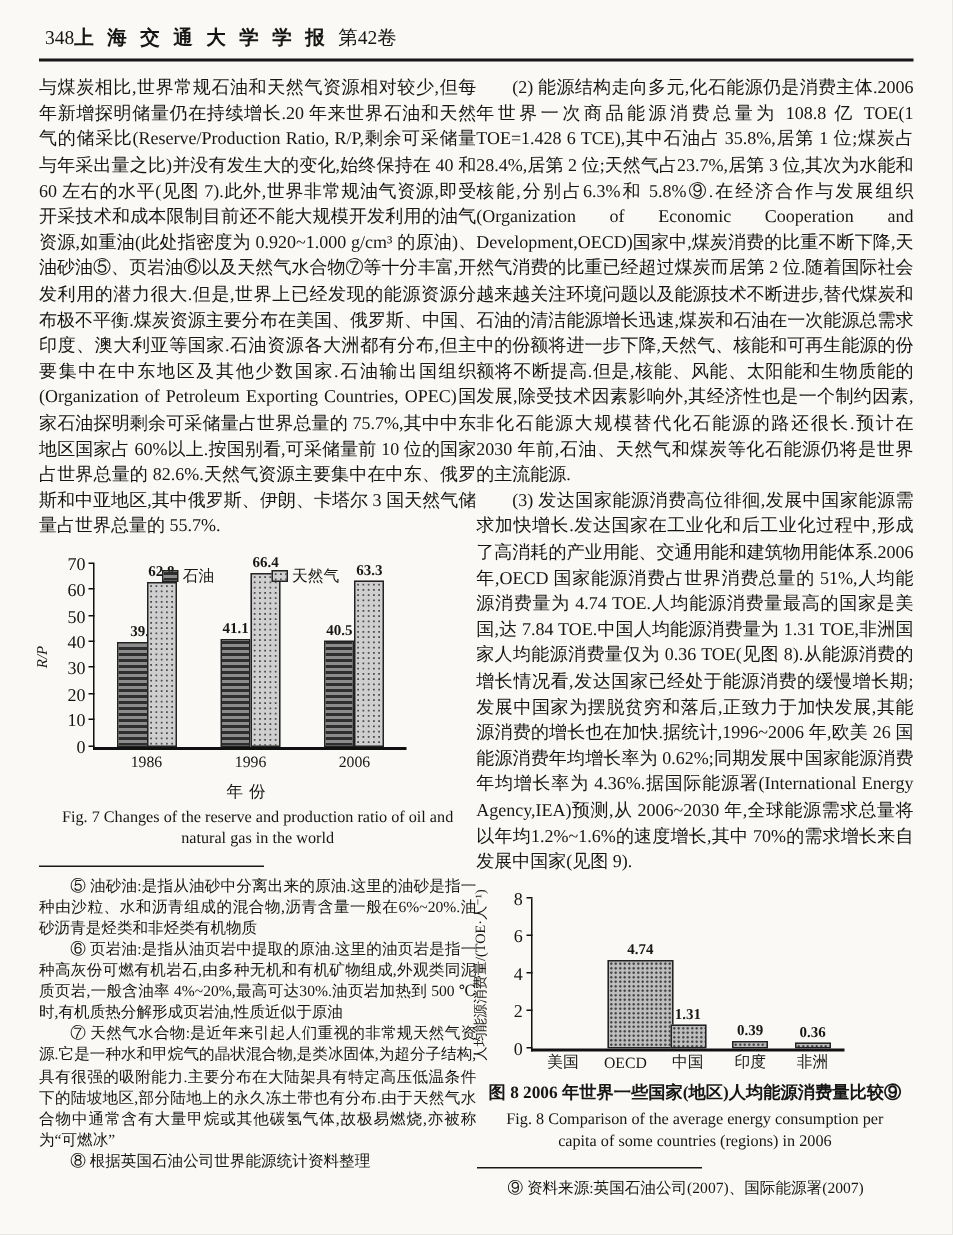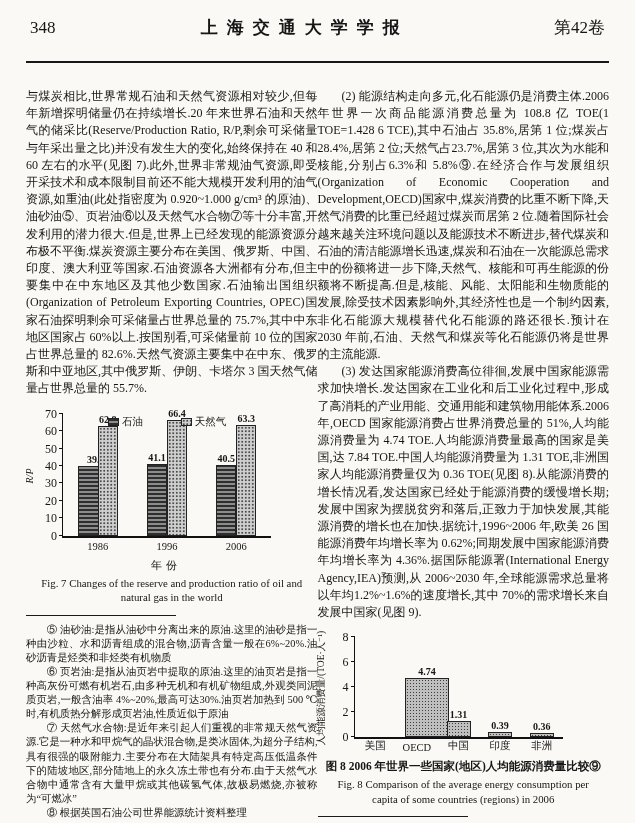--- a/index.html
+++ b/index.html
@@ -1,24 +1,24 @@
 <!DOCTYPE html>
 <html style="--oil-dark: #2e2e2e; --oil-light: #8c8c8c; --gas-bg: #cfcfcf; --gas-dot: #4a4a4a; --fig8-bg: #bfbfbf; --fig8-dot: #3d3d3d;"><head>
 <meta charset="utf-8">
 <style>
   html,body{margin:0;padding:0;background:#d9d9d6;}
   .page{width:635px;height:823px;box-sizing:border-box;background:#faf9f5;color:#161616;
         font-family:"Liberation Serif","DejaVu Serif",serif;position:relative;
         padding:16px 26px 10px 26px;overflow:hidden;}
   
-  .header{display:flex;justify-content:space-between;align-items:baseline;
-          font-size:17px;padding:0 4px 22px 4px;border-bottom:2.5px solid #171717;}
+  .header{display:flex;justify-content:flex-start;align-items:baseline;
+          font-size:13px;padding:0 4px 5px 4px;border-bottom:2.5px solid #171717;}
   .jtitle{letter-spacing:9px;font-weight:bold;}
   
-  .columns{display:flex;margin-top:25px;}
+  .columns{display:flex;margin-top:9px;}
   .col{flex:1;min-width:0;}
   .para{margin:0;font-size:12px;line-height:17.2px;text-align:justify;text-indent:2em;}
   .para.noindent{text-indent:0;}
   
   .figure{margin:8px 0 2px 0;}
   .chart{position:relative;margin:16px 0 0 36px;}
   .plot{position:relative;width:208px;border-left:1.2px solid #111;border-bottom:2px solid #111;}
   .fig7 .plot{height:122px;}
   .fig8 .plot{height:100px;}
   .ytick-mark{position:absolute;left:-4px;width:4px;height:1px;background:#111;}

